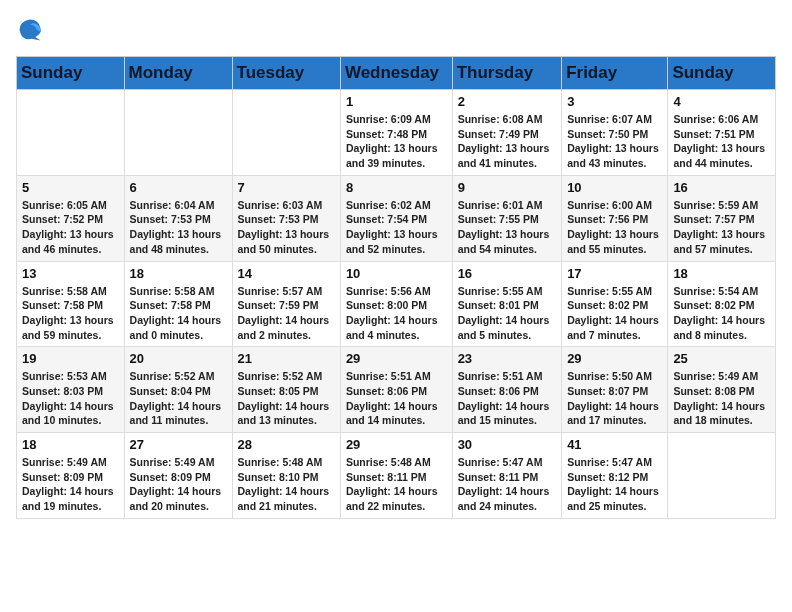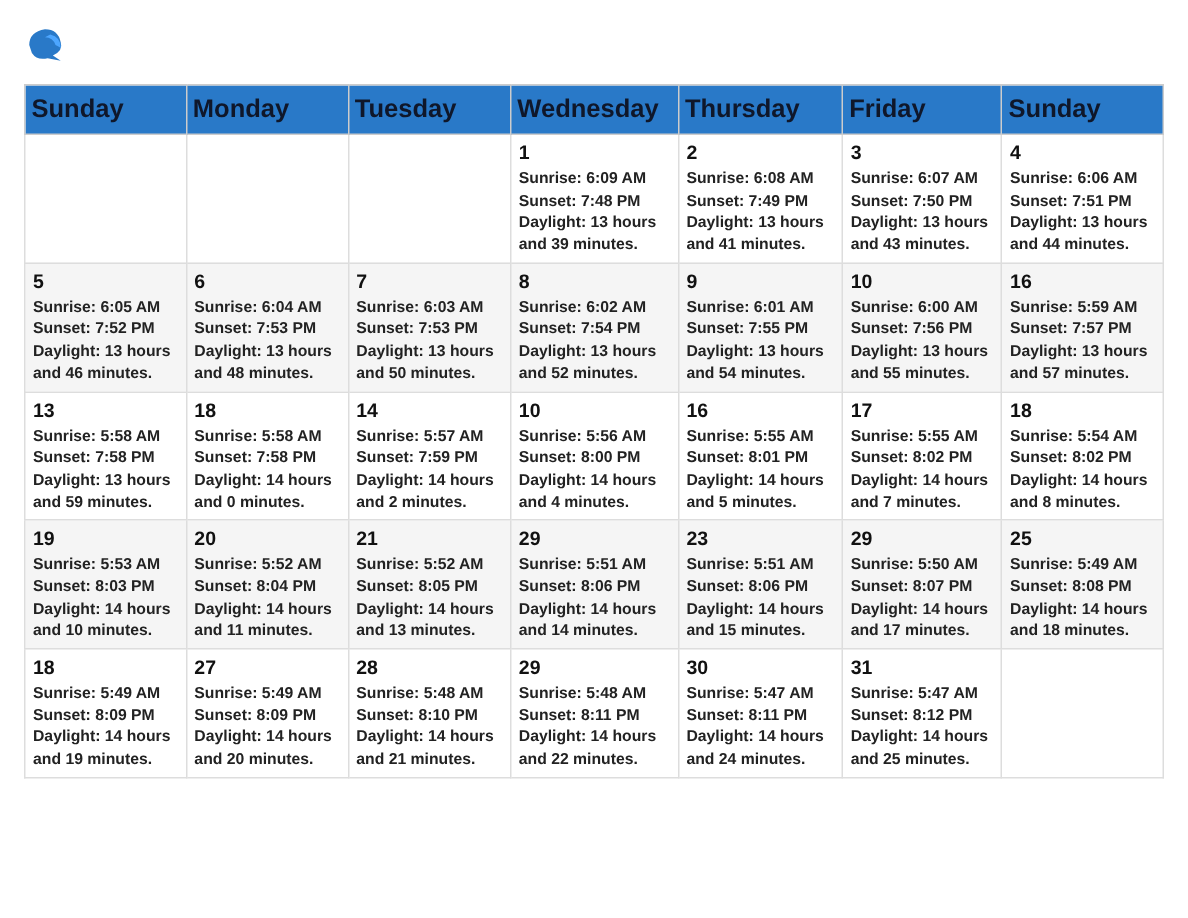--- a/index.html
+++ b/index.html
@@ -248,19 +248,19 @@
         </td>
         <td>
           <div class="day-number">29</div>
           <div class="day-info">Sunrise: 5:48 AM<br>Sunset: 8:11 PM<br>Daylight: 14 hours and 22 minutes.</div>
         </td>
         <td>
           <div class="day-number">30</div>
           <div class="day-info">Sunrise: 5:47 AM<br>Sunset: 8:11 PM<br>Daylight: 14 hours and 24 minutes.</div>
         </td>
         <td>
-          <div class="day-number">31</div>
+          <div class="day-number">41</div>
           <div class="day-info">Sunrise: 5:47 AM<br>Sunset: 8:12 PM<br>Daylight: 14 hours and 25 minutes.</div>
         </td>
         <td class="empty-cell"></td>
       </tr>
     </tbody>
 </table>
 
 </body></html>

